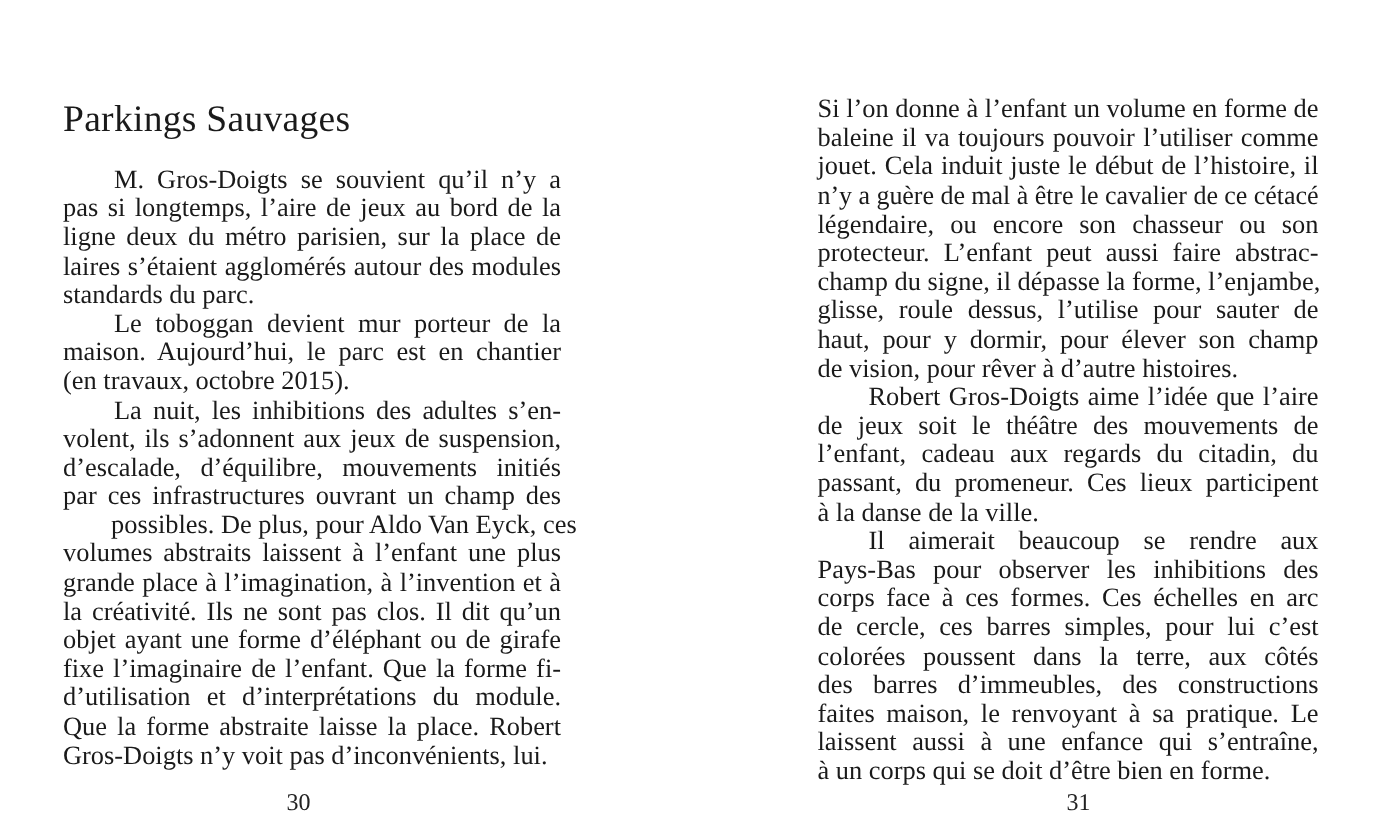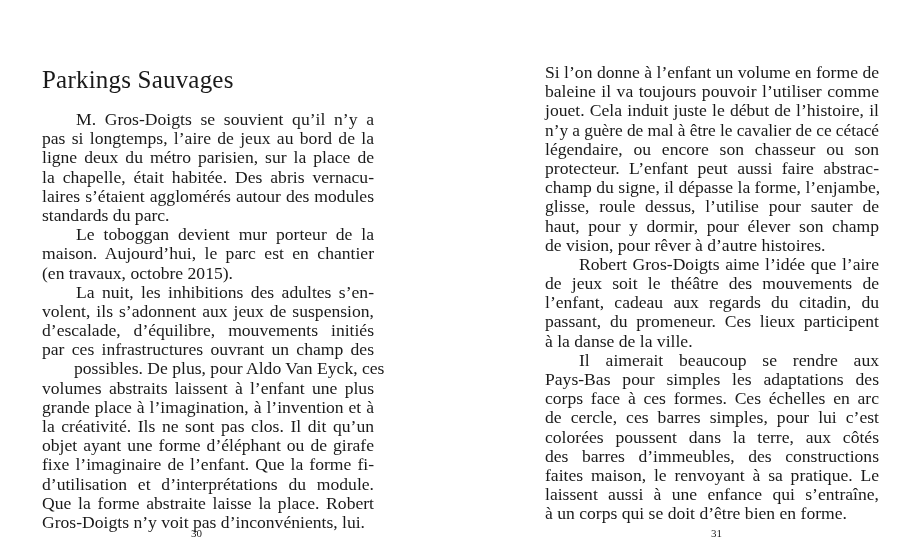--- a/index.html
+++ b/index.html
@@ -20,36 +20,35 @@
   }
   .left-block { left: 42px; top: 94px; width: 332px; }
   .right-block { left: 85px; top: 47px; width: 334px; }
   .line { display: block; text-align: justify; text-align-last: justify; white-space: nowrap; height: 19.2px; }
   .line.last { text-align-last: left; }
   .line.indent { padding-left: 34px; }
   .left-block .line.indent { padding-left: 34px; }
   .page-number {
     position: absolute; top: 511px;
     font-family: "Liberation Serif", "DejaVu Serif", serif;
-    font-size: 11px; color: #222;
+    font-size: 16px; color: #222;
   }
   .pn-left { left: 191px; }
   .pn-right { left: 251px; }
 </style>
 </head>
 <body>
 
 <div class="page page-left">
   <h1 class="title">Parkings Sauvages</h1>
   <div class="text-block left-block" id="left-body">
       <div class="paragraph">
         <span class="line indent" style="white-space: nowrap;">M. Gros-Doigts se souvient qu’il n’y a</span>
         <span class="line" style="white-space: nowrap;">pas si longtemps, l’aire de jeux au bord de la</span>
         <span class="line" style="white-space: nowrap;">ligne deux du métro parisien, sur la place de</span>
-        <span class="line" style="white-space: nowrap;">la chapelle, était habitée. Des abris vernacu-</span>
         <span class="line" style="white-space: nowrap;">laires s’étaient agglomérés autour des modules</span>
         <span class="line last" style="white-space: nowrap;">standards du parc.</span>
       </div>
       <div class="paragraph">
         <span class="line indent" style="white-space: nowrap;">Le toboggan devient mur porteur de la</span>
         <span class="line" style="white-space: nowrap;">maison. Aujourd’hui, le parc est en chantier</span>
         <span class="line last" style="white-space: nowrap;">(en travaux, octobre 2015).</span>
       </div>
       <div class="paragraph">
         <span class="line indent" style="white-space: nowrap;">La nuit, les inhibitions des adultes s’en-</span>
@@ -86,21 +85,21 @@
       </div>
       <div class="paragraph">
         <span class="line indent" style="white-space: nowrap;">Robert Gros-Doigts aime l’idée que l’aire</span>
         <span class="line" style="white-space: nowrap;">de jeux soit le théâtre des mouvements de</span>
         <span class="line" style="white-space: nowrap;">l’enfant, cadeau aux regards du citadin, du</span>
         <span class="line" style="white-space: nowrap;">passant, du promeneur. Ces lieux participent</span>
         <span class="line last" style="white-space: nowrap;">à la danse de la ville.</span>
       </div>
       <div class="paragraph">
         <span class="line indent" style="white-space: nowrap;">Il aimerait beaucoup se rendre aux</span>
-        <span class="line" style="white-space: nowrap;">Pays-Bas pour simples les adaptations des</span>
+        <span class="line" style="white-space: nowrap;">Pays-Bas pour observer les inhibitions des</span>
         <span class="line" style="white-space: nowrap;">corps face à ces formes. Ces échelles en arc</span>
         <span class="line" style="white-space: nowrap;">de cercle, ces barres simples, pour lui c’est</span>
         <span class="line" style="white-space: nowrap;">colorées poussent dans la terre, aux côtés</span>
         <span class="line" style="white-space: nowrap;">des barres d’immeubles, des constructions</span>
         <span class="line" style="white-space: nowrap;">faites maison, le renvoyant à sa pratique. Le</span>
         <span class="line" style="white-space: nowrap;">laissent aussi à une enfance qui s’entraîne,</span>
         <span class="line last" style="white-space: nowrap;">à un corps qui se doit d’être bien en forme.</span>
       </div>
     </div>
   <div class="page-number pn-right">31</div>

